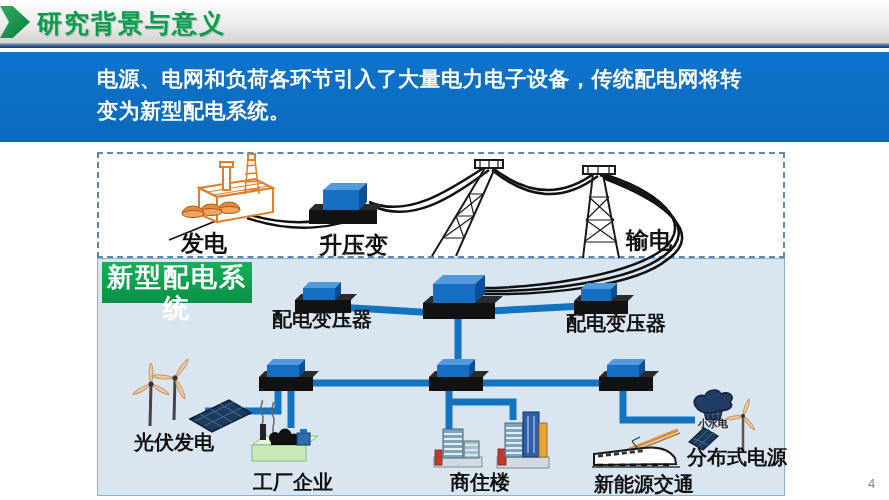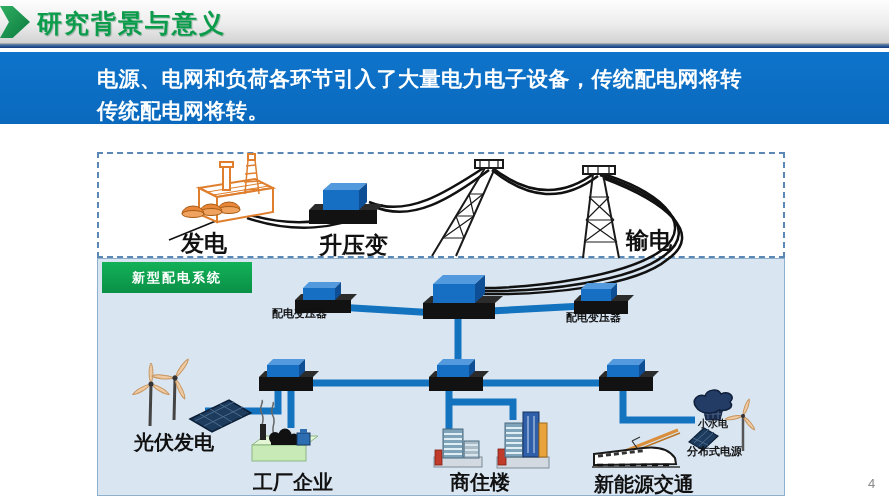--- a/index.html
+++ b/index.html
@@ -10,52 +10,52 @@
        background:linear-gradient(180deg,#fdfdfd 0%,#ededed 55%,#d2d2d2 100%);
        border-bottom:1px solid #a9a9a9;}
   .hdr-arrow{position:absolute;left:0;top:6px;width:30px;height:32px;
        background:linear-gradient(135deg,#2fae62,#0c7a3e);
        clip-path:polygon(0 0,42% 0,100% 50%,42% 100%,0 100%,30% 50%);}
   .hdr-title{position:absolute;left:37px;top:7px;font-size:25px;font-weight:bold;
        color:#0b9c4b;letter-spacing:2px;text-shadow:1px 1px 1px rgba(6,90,45,.35);}
   .rule{position:absolute;left:0;top:44px;width:889px;height:4px;
        background:linear-gradient(180deg,#6d88ab,#1d4b8f 70%,#163c74);}
   
-  .banner{position:absolute;left:0;top:52px;width:889px;height:72px;
+  .banner{position:absolute;left:0;top:52px;width:889px;height:90px;
        background:linear-gradient(180deg,#0e74cb,#0a69bd);color:#fff;}
   .banner-line{position:absolute;left:97px;font-size:21px;font-weight:bold;letter-spacing:.5px;white-space:nowrap;}
   .l1{top:13px;} .l2{top:45px;}
   
   .diagram{position:absolute;left:97px;top:152px;width:688px;height:343px;}
   .top-box{position:absolute;left:0;top:0;width:684px;height:102px;background:#fff;
        border:2px dashed #5b87b5;}
   .panel{position:absolute;left:0;top:106px;width:686px;height:236px;background:#d9e6f2;
        border:1px solid #8fb0cc;}
-  .badge{position:absolute;left:5px;top:110px;width:150px;height:31px;z-index:4;
-       background:linear-gradient(180deg,#12b158,#0a9046);color:#fff;font-size:13px;
+  .badge{position:absolute;left:5px;top:110px;width:150px;height:41px;z-index:4;
+       background:linear-gradient(180deg,#12b158,#0a9046);color:#fff;font-size:26px;
        font-weight:bold;text-align:center;line-height:31px;letter-spacing:2px;}
   .art{position:absolute;left:0;top:0;z-index:2;pointer-events:none;}
-  .label{position:absolute;z-index:5;font-weight:bold;color:#111;white-space:nowrap;font-size:11px;}
+  .label{position:absolute;z-index:5;font-weight:bold;color:#111;white-space:nowrap;font-size:20px;}
   .lg{font-size:23px;} .md{font-size:20px;} .sm{font-size:10px;}
   .page-num{position:absolute;left:868px;top:476px;font-size:13px;color:#8a8a8a;}
 </style>
 </head>
 <body>
 
 <div class="slide">
 
   <div class="hdr">
     <div class="hdr-arrow"></div>
     <div class="hdr-title">研究背景与意义</div>
   </div>
   <div class="rule"></div>
 
   <div class="banner">
     <div class="banner-line l1">电源、电网和负荷各环节引入了大量电力电子设备，传统配电网将转</div>
-    <div class="banner-line l2">传统配电网将转。</div>
+    <div class="banner-line l2">变为新型配电系统。</div>
   </div>
 
   <div class="diagram">
     <div class="top-box"></div>
     <div class="panel"></div>
     <div class="badge">新型配电系统</div>
 
     <svg class="art" width="688" height="343" viewBox="0 0 688 343">
 
       <g stroke="#1473bf" stroke-width="7" fill="none">

